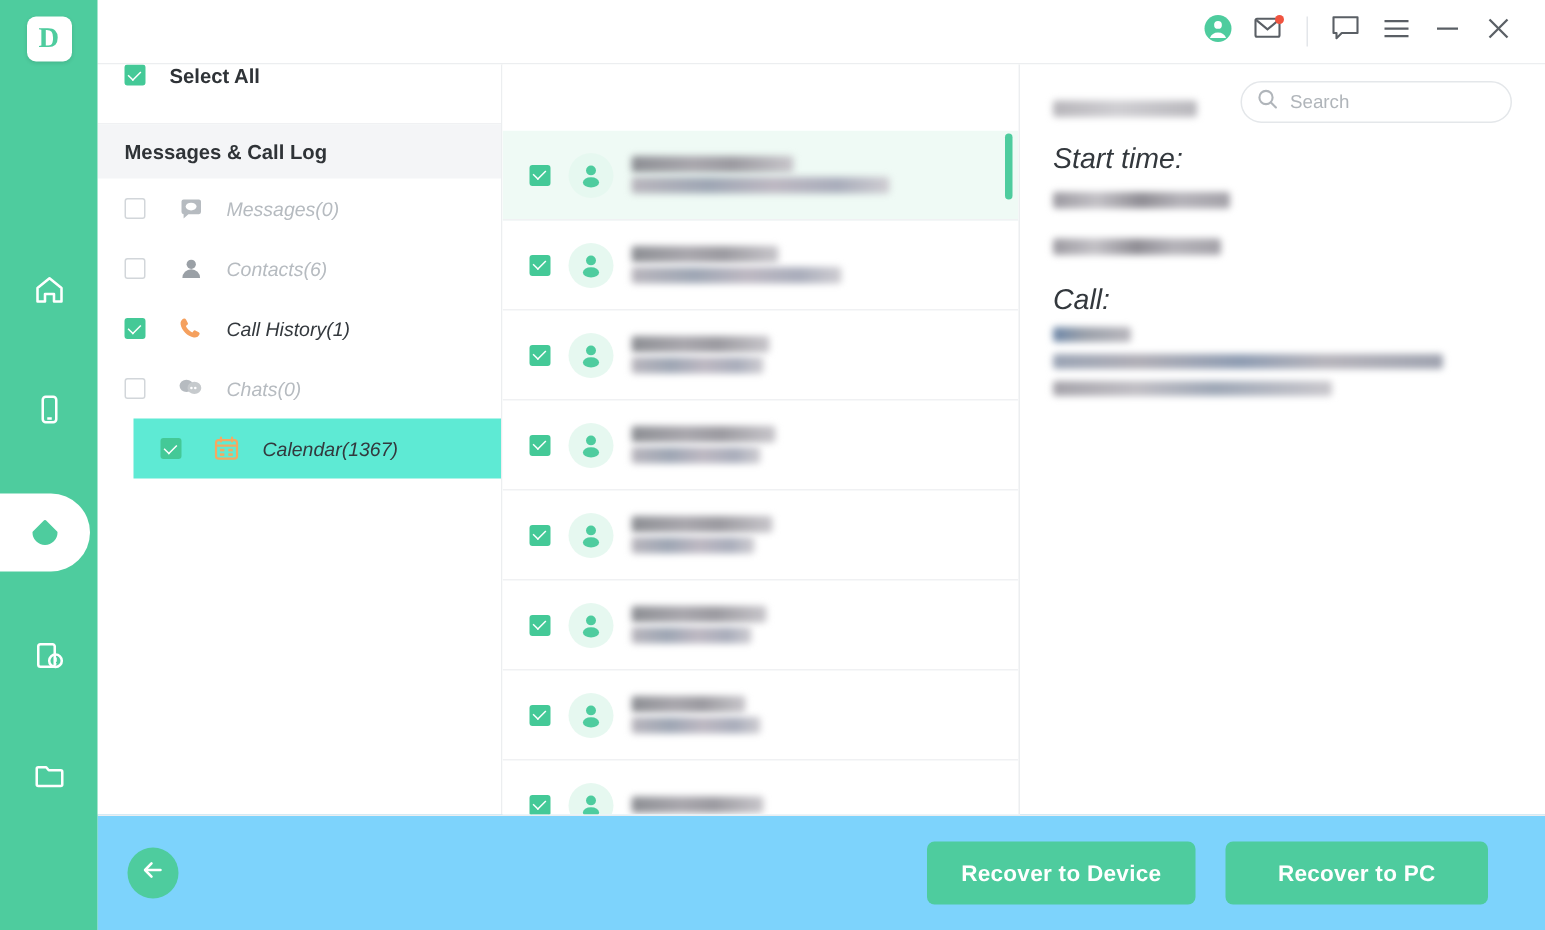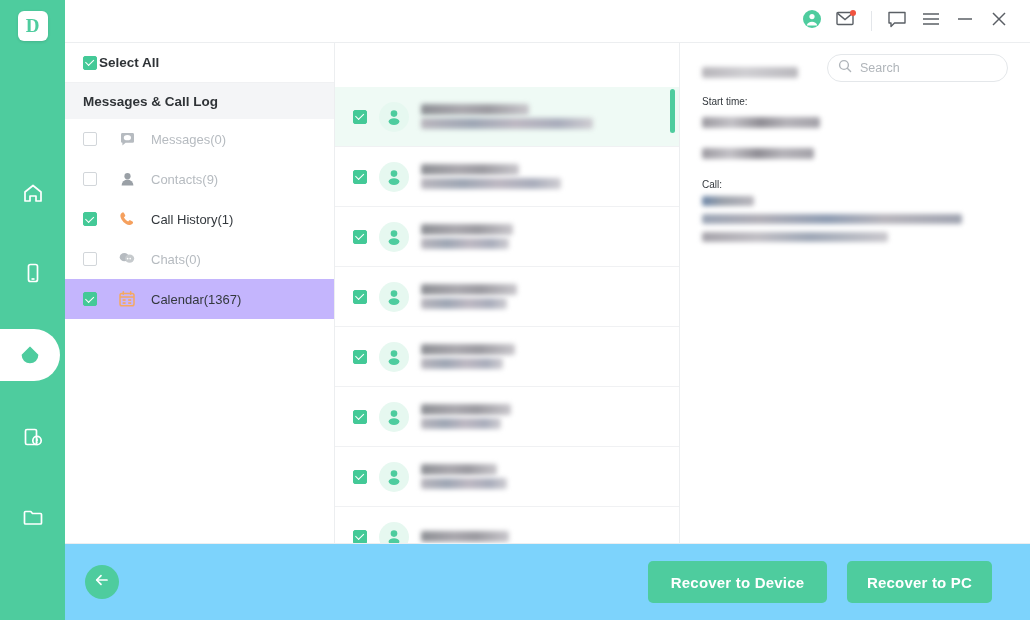--- a/index.html
+++ b/index.html
@@ -118,23 +118,23 @@
     width: 270px;
     flex: 0 0 270px;
     border-right: 1px solid #eceef0;
     background: #ffffff;
     display: flex;
     flex-direction: column;
     overflow: hidden;
   }
   .selectall {
     height: 40px;
-    display: flex; align-items: center;
+    display: flex; 
     padding-left: 18px;
-    gap: 2px;
+    gap: 16px;
     border-bottom: 1px solid #f0f1f3;
     cursor: pointer;
   }
   .selectall .lbl {
     font-size: 13.5px;
     font-weight: 700;
     color: #2f3337;
   }
   .grouphdr {
     height: 36px;
@@ -146,22 +146,22 @@
     color: #2f3337;
   }
   .catrow {
     height: 40px;
     display: flex; align-items: center;
     padding-left: 18px;
     gap: 10px;
     cursor: pointer;
     font-size: 13px;
   }
-  .catrow.sel { background: #c4b5fd; }
-  .catrow .nm { color: #33383d; }
+  .catrow.sel { background: #5eead4; margin-left: 24px; }
+  .catrow .nm { color: #33383d; font-style: italic; }
   .catrow.dim .nm { color: #b6bbc0; }
   .catrow .ci {
     width: 20px; height: 20px;
     display: flex; align-items: center; justify-content: center;
     flex: 0 0 20px;
     margin-left: 10px;
     margin-right: 4px;
   }
 
   
@@ -249,23 +249,24 @@
   }
   .d-title {
     height: 11px;
     width: 96px;
     border-radius: 2px;
     filter: blur(2.4px);
     background: linear-gradient(90deg,#b7b5ba 0%,#cfced2 45%,#b9b8bd 100%);
     margin-bottom: 18px;
   }
   .d-label {
-    font-size: 10px;
+    font-size: 19px;
     color: #33383d;
     margin-bottom: 10px;
+    font-style: italic;
   }
   .d-val {
     height: 11px;
     border-radius: 2px;
     filter: blur(2.4px);
     margin-bottom: 20px;
     background: linear-gradient(90deg,#9b99a0 0%,#c3c1c6 25%,#8f8d94 50%,#b5b3b9 72%,#a3a1a8 100%);
   }
   .d-note { margin-bottom: 6px; }
   .d-nl {
@@ -304,21 +305,21 @@
     color: #ffffff;
     font-size: 15px;
     font-weight: 700;
     display: flex; align-items: center; justify-content: center;
     border: none;
     cursor: pointer;
     font-family: "Liberation Sans", sans-serif;
     letter-spacing: .2px;
   }
   .btn-device { width: 179px; margin-right: 20px; }
-  .btn-pc { width: 145px; }
+  .btn-pc { width: 175px; }
 
   
   .searchbox {
     position: absolute;
     top: 54px; right: 22px;
     width: 181px; height: 28px;
     border: 1px solid #e4e7ea;
     border-radius: 14px;
     display: flex; align-items: center;
     padding: 0 10px;
@@ -470,21 +471,21 @@
         </div>
 
         <div class="catrow dim">
           <span class="cb"></span>
           <span class="ci">
             <svg width="17" height="17" viewBox="0 0 17 17">
               <circle cx="8.5" cy="5.2" r="3.1" fill="#9aa0a6"></circle>
               <path d="M2.6 14.4 A5.9 5.9 0 0 1 14.4 14.4 Z" fill="#9aa0a6"></path>
             </svg>
           </span>
-          <span class="nm">Contacts(9)</span>
+          <span class="nm">Contacts(6)</span>
         </div>
 
         <div class="catrow">
           <span class="cb on"></span>
           <span class="ci">
             <svg width="18" height="18" viewBox="0 0 18 18">
               <path d="M4.6 2.4 C3.2 2.9 2.1 4.5 2.4 6.2 C3 10.2 7 14.3 11.2 15 C12.9 15.3 14.5 14.2 15 12.8 C15.2 12.3 15 11.8 14.5 11.5 L12.2 10.3 C11.8 10.1 11.3 10.2 11 10.6 L10.2 11.6 C8.4 10.8 6.7 9.1 5.9 7.3 L6.9 6.5 C7.3 6.2 7.4 5.7 7.2 5.3 L6 3 C5.7 2.5 5.1 2.2 4.6 2.4 Z" fill="#f5a05e"></path>
             </svg>
           </span>
           <span class="nm">Call History(1)</span>

